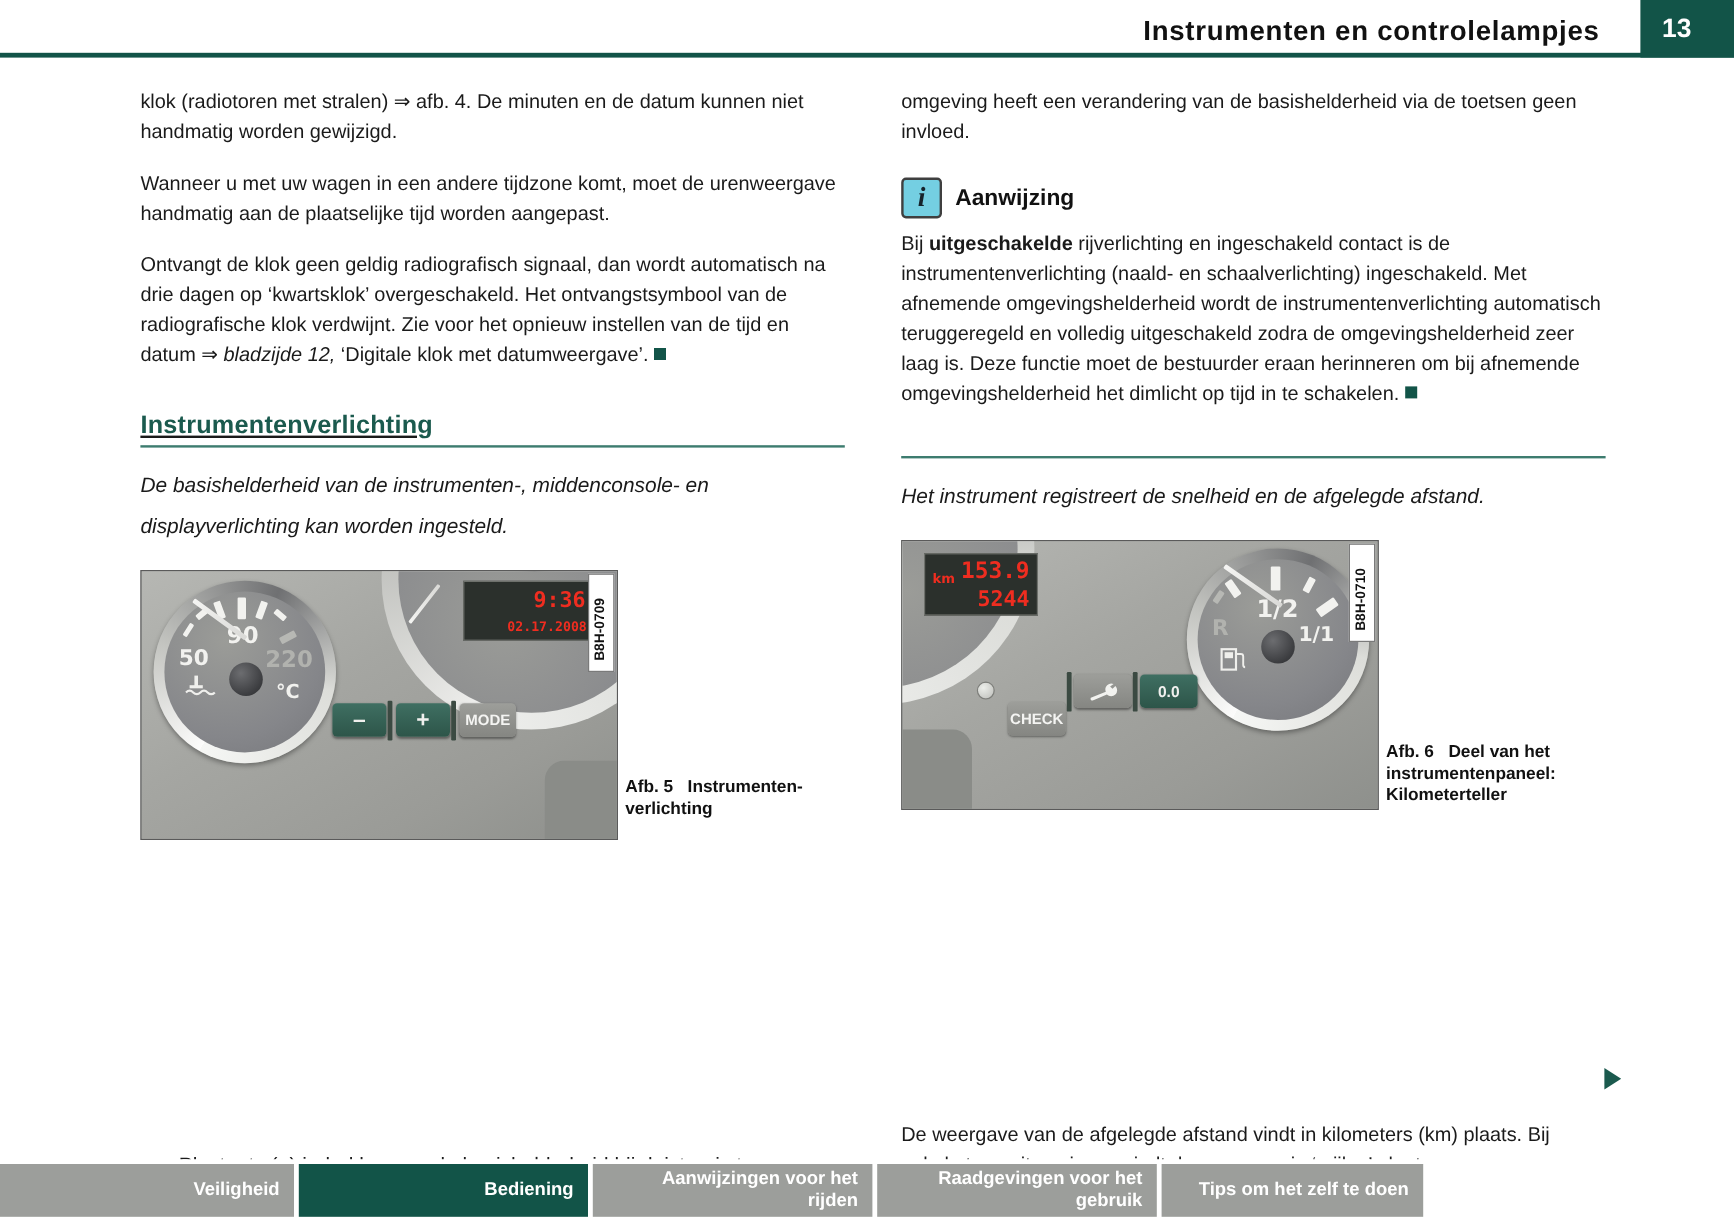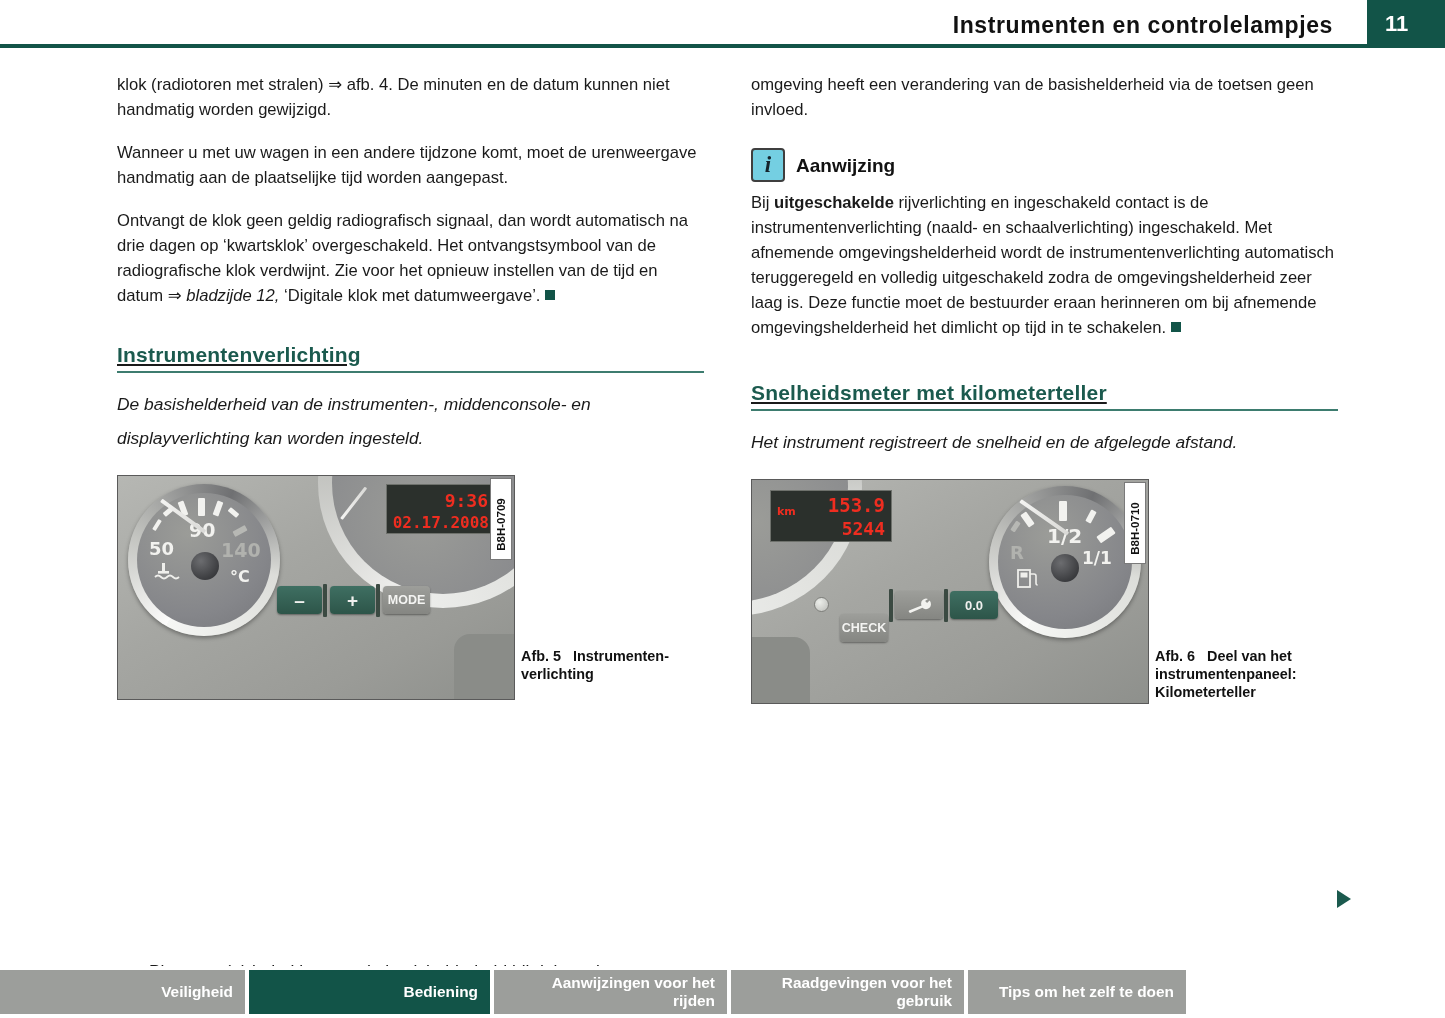--- a/index.html
+++ b/index.html
@@ -346,21 +346,21 @@
   .tab-3 { width: 233px; }
   .tab-4 { width: 218px; }
   .tab-5 { width: 227px; }
 </style>
 </head>
 <body>
 
 <div class="header">
   <div class="header-title">Instrumenten en controlelampjes</div>
   <div class="page-number-box">
-    <div class="page-number">11</div>
+    <div class="page-number">13</div>
   </div>
   <div class="header-rule"></div>
 </div>
 
 <div class="col col-left">
 
   <p>klok (radiotoren met stralen) ⇒ afb. 4. De minuten en de datum kunnen niet handmatig worden gewijzigd.</p>
 
   <p>Wanneer u met uw wagen in een andere tijdzone komt, moet de urenweergave handmatig aan de plaatselijke tijd worden aange­past.</p>
 
@@ -389,35 +389,35 @@
       <div class="tick" style="left:33px;top:47px;width:12px;height:4px;transform:rotate(-58deg);"></div>
       <div class="tick" style="left:45px;top:33px;width:11px;height:5px;transform:rotate(-40deg);"></div>
       <div class="tick" style="left:62px;top:25px;width:6px;height:15px;transform:rotate(-20deg);"></div>
       <div class="tick" style="left:80px;top:22px;width:7px;height:18px;"></div>
       <div class="tick" style="left:97px;top:25px;width:6px;height:15px;transform:rotate(20deg);"></div>
       <div class="tick" style="left:110px;top:34px;width:11px;height:5px;transform:rotate(40deg);"></div>
       <div class="tick dim" style="left:119px;top:48px;width:6px;height:14px;transform:rotate(62deg);"></div>
 
       <div class="gtext" style="left:31px;top:60px;font-size:18px;">50</div>
       <div class="gtext" style="left:71px;top:42px;font-size:19px;">90</div>
-      <div class="gtext dim" style="left:103px;top:62px;font-size:19px;">140</div>
+      <div class="gtext dim" style="left:103px;top:62px;font-size:19px;">220</div>
       <div class="gtext" style="left:112px;top:88px;font-size:16px;">°C</div>
 
       <svg style="position:absolute;left:36px;top:86px;" width="26" height="20" viewBox="0 0 26 20">
         <rect x="8" y="1" width="3" height="9" fill="#efefec"></rect>
         <rect x="4" y="9" width="11" height="2.6" fill="#efefec"></rect>
         <path d="M1 15 q3 -3 6 0 t6 0 t6 0 t6 0" stroke="#efefec" stroke-width="1.8" fill="none"></path>
       </svg>
 
       <div class="needle" style="left:33px; top:54px; width:54px; height:4px; transform: rotate(36deg);"></div>
       <div class="hub" style="left:73px; top:76px; width:28px; height:28px;"></div>
 
       <div class="lcd" style="left:268px; top:8px; width:110px; height:50px;">
         <div class="val" style="right:7px; top:3px; font-size:18px;">9:36</div>
-        <div class="val" style="right:6px; top:25px; font-size:16px;">02.17.2008</div>
+        <div class="val" style="right:6px; top:25px; font-size:11px;">02.17.2008</div>
       </div>
 
       <div class="btn green" style="left:159px; top:110px; width:45px; height:28px; font-size:19px;">
         <span>–</span>
       </div>
       <div class="sep" style="left:205px;top:108px;width:4px;height:33px;"></div>
       <div class="btn green" style="left:212px; top:110px; width:45px; height:28px; font-size:19px;">
         <span>+</span>
       </div>
       <div class="sep" style="left:258px;top:108px;width:4px;height:33px;"></div>
@@ -451,34 +451,33 @@
   <div class="note-head">
     <div class="note-icon">
       <span class="glyph">i</span>
     </div>
     <div class="note-title">Aanwijzing</div>
   </div>
 
   <p class="tight"><span>Bij </span><span class="bold">uitgeschakelde</span><span> rijverlichting en ingeschakeld contact is de instrumentenverlichting (naald- en schaalverlichting) ingeschakeld. Met afnemende omgevingshelderheid wordt de instrumentenver­lichting automatisch teruggeregeld en volledig uitgeschakeld zodra de omgevingshelderheid zeer laag is. Deze functie moet de bestuurder eraan herinneren om bij afnemende omgevingshelder­heid het dimlicht op tijd in te schakelen.</span><span class="endmark"></span></p>
 
   <div class="section" style="margin-top:40px;">
-    <h2>Snelheidsmeter met kilometerteller</h2>
     <div class="rule"></div>
   </div>
 
   <p class="lead">Het instrument registreert de snelheid en de afgelegde afstand.</p>
 
   <div class="figure">
     <div class="fig-img">
       <div class="panel-bg"></div>
 
       <div class="big-ring" style="left:-148px; top:-122px; width:258px; height:258px;"></div>
       <div style="position:absolute;left:-134px;top:-108px;width:230px;height:230px;border-radius:50%;background:radial-gradient(circle at 60% 65%, #9b9c98, #86878b 70%, #787a7d 100%);"></div>
 
-      <div class="lcd" style="left:18px; top:10px; width:122px; height:52px;padding-left:48px;">
+      <div class="lcd" style="left:18px; top:10px; width:95px; height:52px;padding-left:48px;">
         <div style="position:absolute;left:6px;top:8px;color:#ef2d20;font-size:11px;font-weight:bold;font-family:'DejaVu Sans',sans-serif;">km</div>
         <div class="val" style="right:6px; top:2px; font-size:19px;">153.9</div>
         <div class="val" style="right:6px; top:25px; font-size:18px;">5244</div>
       </div>
 
       <div class="gauge" style="left:237px; top:6px; width:152px; height:152px;">
         <div class="gauge-face"></div>
       </div>
       <div class="tick dim" style="left:258px;top:44px;width:11px;height:5px;transform:rotate(-56deg);"></div>
       <div class="tick" style="left:272px;top:32px;width:7px;height:15px;transform:rotate(-35deg);"></div>

